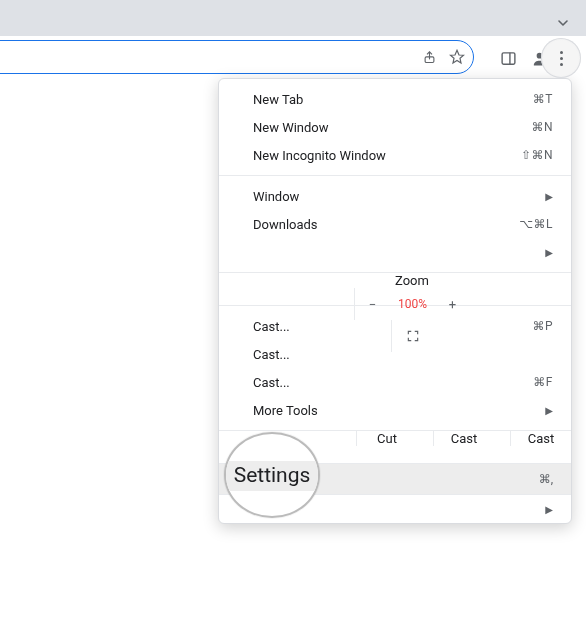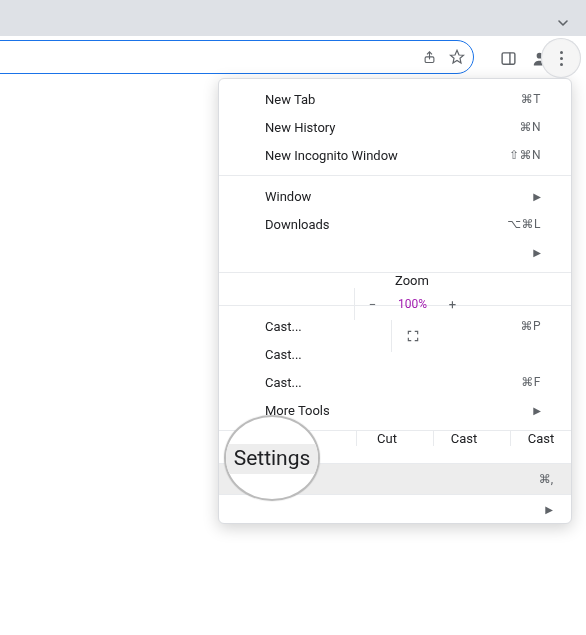--- a/index.html
+++ b/index.html
@@ -84,21 +84,21 @@
     left:218px;
     top:78px;
     width:352px;
     background:#fff;
     border:1px solid #dadce0;
     border-radius:6px;
     box-shadow:0 4px 16px rgba(0,0,0,.18);
     overflow:hidden;
     z-index:3;
   }
-  .sec{ padding:6px 12px; }
+  .sec{ padding:6px 0; }
   .sep{ height:1px;background:#e8eaed; }
   .item{
     display:flex;align-items:center;
     height:28px;
     padding:0 18px 0 34px;
     position:relative;
     white-space:nowrap;
   }
   .item .label{flex:1;text-align:left;}
   .item .hint{
@@ -122,21 +122,21 @@
   .zctrl{
     display:flex;align-items:center;
     border-left:1px solid #e8eaed;
     height:32px;
   }
   .zctrl div{
     width:36px;height:32px;
     display:flex;align-items:center;justify-content:center;
     color:#5f6368;
   }
-  .zctrl .val{ color:#a21caf;font-size:12px;width:44px; }
+  .zctrl .val{ color:#ef4444;font-size:12px;width:44px; }
   .zctrl .full{ width:42px; }
   
   .editrow{
     display:flex;height:32px;align-items:flex-start;gap:16px;
   }
   .editrow .lead{flex:1;}
   .editrow .btn{
     width:60px;
     display:flex;align-items:center;justify-content:center;
     border-left:1px solid #e8eaed;
@@ -155,21 +155,21 @@
     display:flex;align-items:center;
     height:28px;
     padding:0 18px 0 34px;
   }
   .helprow .label{flex:1;color:transparent;} 
   .helprow .subarrow{color:#5f6368;font-size:10px;}
   
   .lens{
     position:absolute;
     left:224px;
-    top:415px;
+    top:432px;
     width:92px;height:82px;
     border:2px solid #bbb;
     border-radius:50%;
     background:#fff;
     display:flex;align-items:center;justify-content:center;
     font-size:21px;
     color:#202124;
     z-index:10;
     box-shadow:0 0 0 1px rgba(0,0,0,.04);
     overflow:hidden;
@@ -233,21 +233,21 @@
 </div>
 
 <div class="menu">
 
   <div class="sec">
     <div class="item">
       <span class="label">New Tab</span>
       <span class="hint">⌘T</span>
     </div>
     <div class="item">
-      <span class="label">New History</span>
+      <span class="label">New Window</span>
       <span class="hint">⌘N</span>
     </div>
     <div class="item">
       <span class="label">New Incognito Window</span>
       <span class="hint">⇧⌘N</span>
     </div>
   </div>
 
   <div class="sep"></div>
 

